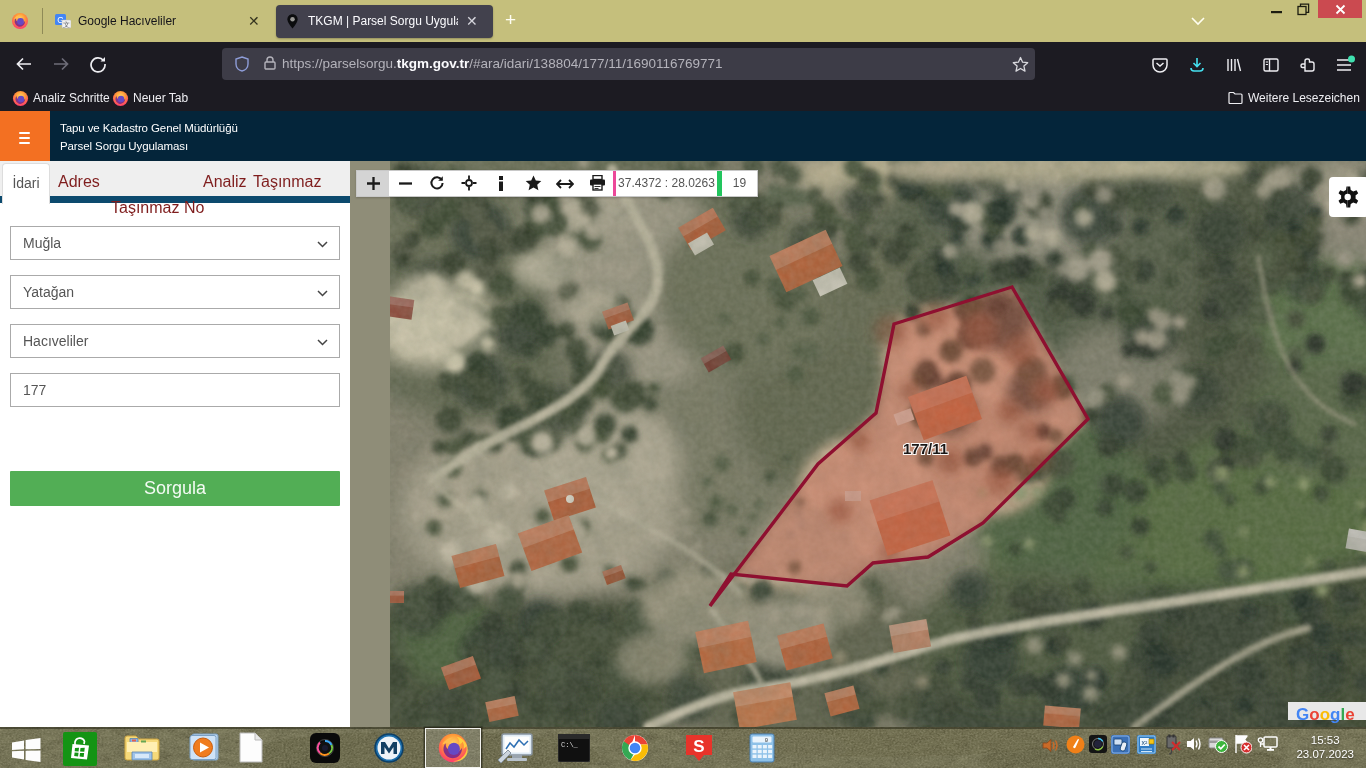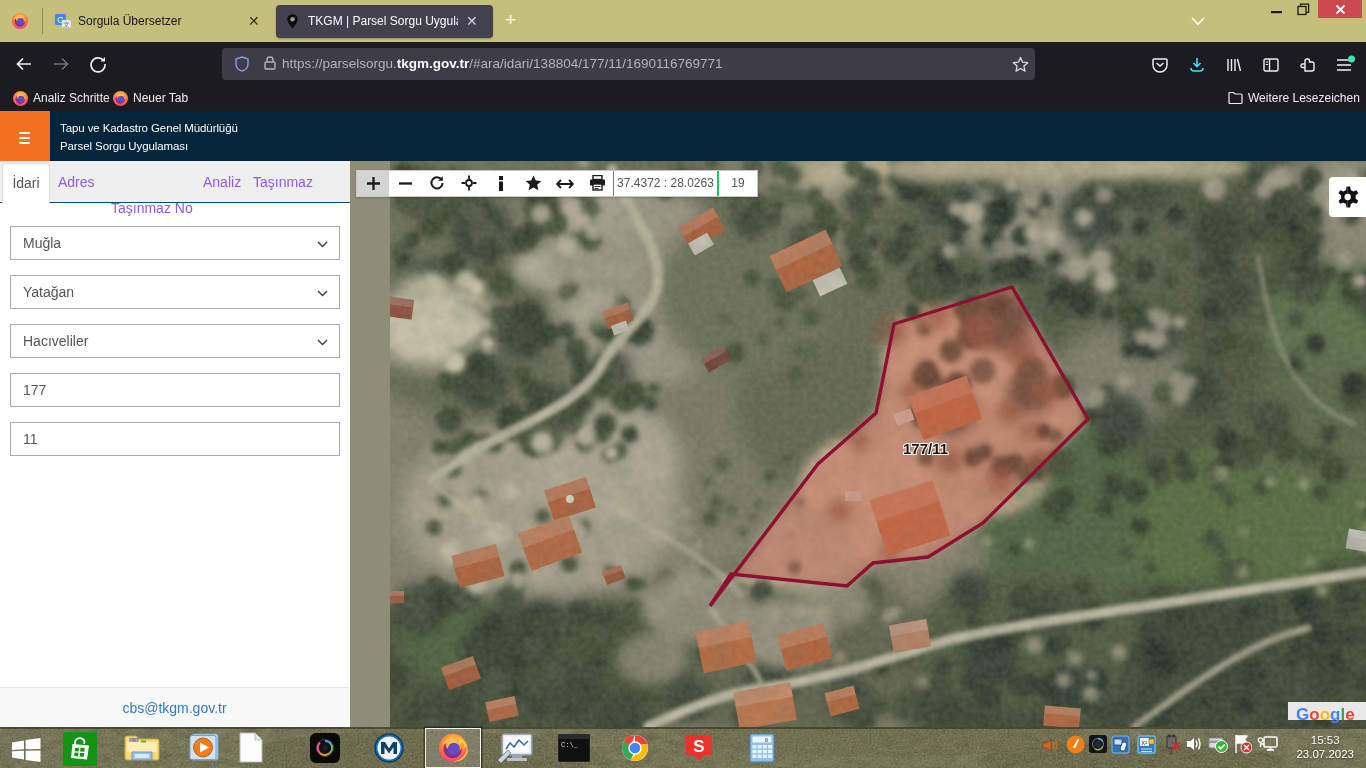--- a/index.html
+++ b/index.html
@@ -30,34 +30,34 @@
 
   
   #pgheader { left:0; top:111px; width:1366px; height:50px; background:#04253a; }
   #pgheader .burger { left:0; top:0; width:50px; height:50px; background:#f37022; }
   #pgheader .burger i { position:absolute; left:19px; width:11px; height:2.4px; background:#fff; border-radius:1px; }
   #pgheader .t1 { left:60px; top:11px; color:#fff; font-size:11.5px; letter-spacing:-0.1px; }
   #pgheader .t2 { left:60px; top:29px; color:#fff; font-size:11.5px; letter-spacing:-0.1px; }
 
   
   #panel { left:0; top:161px; width:350px; height:566px; background:#fff; }
-  #tabstrip { left:0; top:0; width:350px; height:42px; background:#efefef; border-bottom:1px solid #0c4a6e; }
+  #tabstrip { left:0; top:0; width:350px; height:42px; background:#efefef; border-bottom:7px solid #0c4a6e; }
   #tabstrip .active { left:2px; top:2px; width:48px; height:41px; background:#fff; border:1px solid #ddd; border-bottom:none; border-radius:4px 4px 0 0; color:#555; font-size:14px; text-align:center; line-height:38px; }
-  #tabstrip a { position:absolute; top:0; height:42px; line-height:42px; color:#8b5cf6; font-size:14px; text-decoration:none; }
+  #tabstrip a { position:absolute; top:0; height:42px; line-height:42px; color:#7f1d1d; font-size:16px; text-decoration:none; }
   .field { left:10px; width:330px; height:34px; border:1px solid #aaa; background:#fff; font-size:14px; color:#555; line-height:32px; padding-left:12px; }
   .field .chev { position:absolute; right:11px; top:14px; width:11px; height:7px; }
   #sorgula { left:10px; top:310px; width:330px; height:35px; background:#52ae55; color:#f4fbf4; font-size:18px; text-align:center; line-height:35px; border-radius:1px; }
   #panelfooter { left:0; top:526px; width:349px; height:40px; background:#f8f8f8; border-top:1px solid #e7e7e7; color:#337ab7; font-size:14px; text-align:center; line-height:40px; }
 
   
   #map { left:350px; top:161px; width:1016px; height:566px; background:#8f8d78; overflow:hidden; }
   #maptoolbar { left:6px; top:9px; height:27px; background:#fff; border:1px solid #c8c8c8; box-shadow:0 1px 2px rgba(0,0,0,.2); }
   .mbtn { position:relative; float:left; width:32px; height:25px; text-align:center; color:#222; font-size:15px; line-height:25px; font-weight:700; }
-  .coordbox { position:relative; float:left; width:104px; height:25px; border-left:1px solid #ec4899; color:#555; font-size:12px; text-align:center; line-height:25px; }
-  .zoombox { position:relative; float:left; width:40px; height:25px; border-left:2px solid #22c55e; color:#555; font-size:12px; text-align:center; line-height:25px; }
+  .coordbox { position:relative; float:left; width:104px; height:25px; border-left:3px solid #ec4899; color:#555; font-size:12px; text-align:center; line-height:25px; }
+  .zoombox { position:relative; float:left; width:40px; height:25px; border-left:5px solid #22c55e; color:#555; font-size:12px; text-align:center; line-height:25px; }
   #gear { left:979px; top:16px; width:40px; height:40px; background:#fff; border-radius:4px; color:#111; font-size:22px; text-align:center; line-height:40px; }
   #glogo { left:938px; top:541px; width:78px; height:18px; background:#e8e8e8; }
 
   
   #taskbar { left:0; top:727px; width:1366px; height:41px; background:#57563a; }
   .clock { right:12px; color:#fff; font-size:11.5px; text-align:center; line-height:13.5px; text-shadow:0 1px 2px rgba(0,0,0,.5); }
 </style>
 </head>
 <body>
 
@@ -77,21 +77,21 @@
     <path d="M3,7 Q5,3.5 9,3 Q7,4.5 7.5,6 Q5,6 3,7" fill="#ffbd4f"></path>
   </svg>
   <div class="sep abs"></div>
   <div class="tab1 abs">
     <svg class="abs" style="left:7px;top:8px;" width="16" height="16" viewBox="0 0 16 16">
       <rect x="0" y="1" width="11" height="11" rx="1.5" fill="#4285f4"></rect>
       <text x="5.5" y="10" font-size="8.5" fill="#fff" text-anchor="middle" font-family="Liberation Sans">G</text>
       <rect x="7" y="7" width="9" height="8" rx="1" fill="#f2f2f2" stroke="#bbb" stroke-width="0.5"></rect>
       <text x="11.5" y="13.6" font-size="7" fill="#5f6368" text-anchor="middle" font-family="Liberation Sans">文</text>
     </svg>
-    <span class="txt abs">Sorgula Übersetzer</span>
+    <span class="txt abs">Google Hacıveliler</span>
     <span class="close abs">✕</span>
   </div>
   <div class="tab2 abs">
     <svg class="abs" style="left:10px;top:8px;" width="13" height="17" viewBox="0 0 15 19">
       <path d="M7.5,1 C4,1 1.6,3.6 1.6,6.8 C1.6,11 7.5,17.5 7.5,17.5 C7.5,17.5 13.4,11 13.4,6.8 C13.4,3.6 11,1 7.5,1 Z" fill="#0b0c0e"></path>
       <circle cx="7.5" cy="6.8" r="2.6" fill="#9a9a96"></circle>
     </svg>
     <span class="txt abs">TKGM | Parsel Sorgu Uygulamas</span>
     <span class="close abs">✕</span>
   </div>
@@ -200,22 +200,21 @@
   <div class="field abs" style="top:65px;">Muğla<svg class="chev" viewBox="0 0 11 7">
         <path d="M1,1 L5.5,5.5 L10,1" stroke="#444" stroke-width="1.5" fill="none"></path>
       </svg></div>
   <div class="field abs" style="top:114px;">Yatağan<svg class="chev" viewBox="0 0 11 7">
         <path d="M1,1 L5.5,5.5 L10,1" stroke="#444" stroke-width="1.5" fill="none"></path>
       </svg></div>
   <div class="field abs" style="top:163px;">Hacıveliler<svg class="chev" viewBox="0 0 11 7">
         <path d="M1,1 L5.5,5.5 L10,1" stroke="#444" stroke-width="1.5" fill="none"></path>
       </svg></div>
   <div class="field abs" style="top:212px;padding-left:12px;">177</div>
-  <div class="field abs" style="top:261px;">11</div>
-  <div id="panelfooter" class="abs">cbs@tkgm.gov.tr</div>
+  <div id="sorgula" class="abs">Sorgula</div>
 </div>
 
 <div id="map" class="abs">
   <div id="mapsvg" class="abs" style="left:0;top:0;width:1016px;height:566px;margin-left:40px;"><svg width="1016" height="566" viewBox="0 0 1016 566">
         <defs>
 <filter id="b10" x="-40%" y="-40%" width="180%" height="180%">
             <feGaussianBlur stdDeviation="10"></feGaussianBlur>
           </filter>
 <filter id="b6" x="-40%" y="-40%" width="180%" height="180%">
             <feGaussianBlur stdDeviation="6"></feGaussianBlur>

